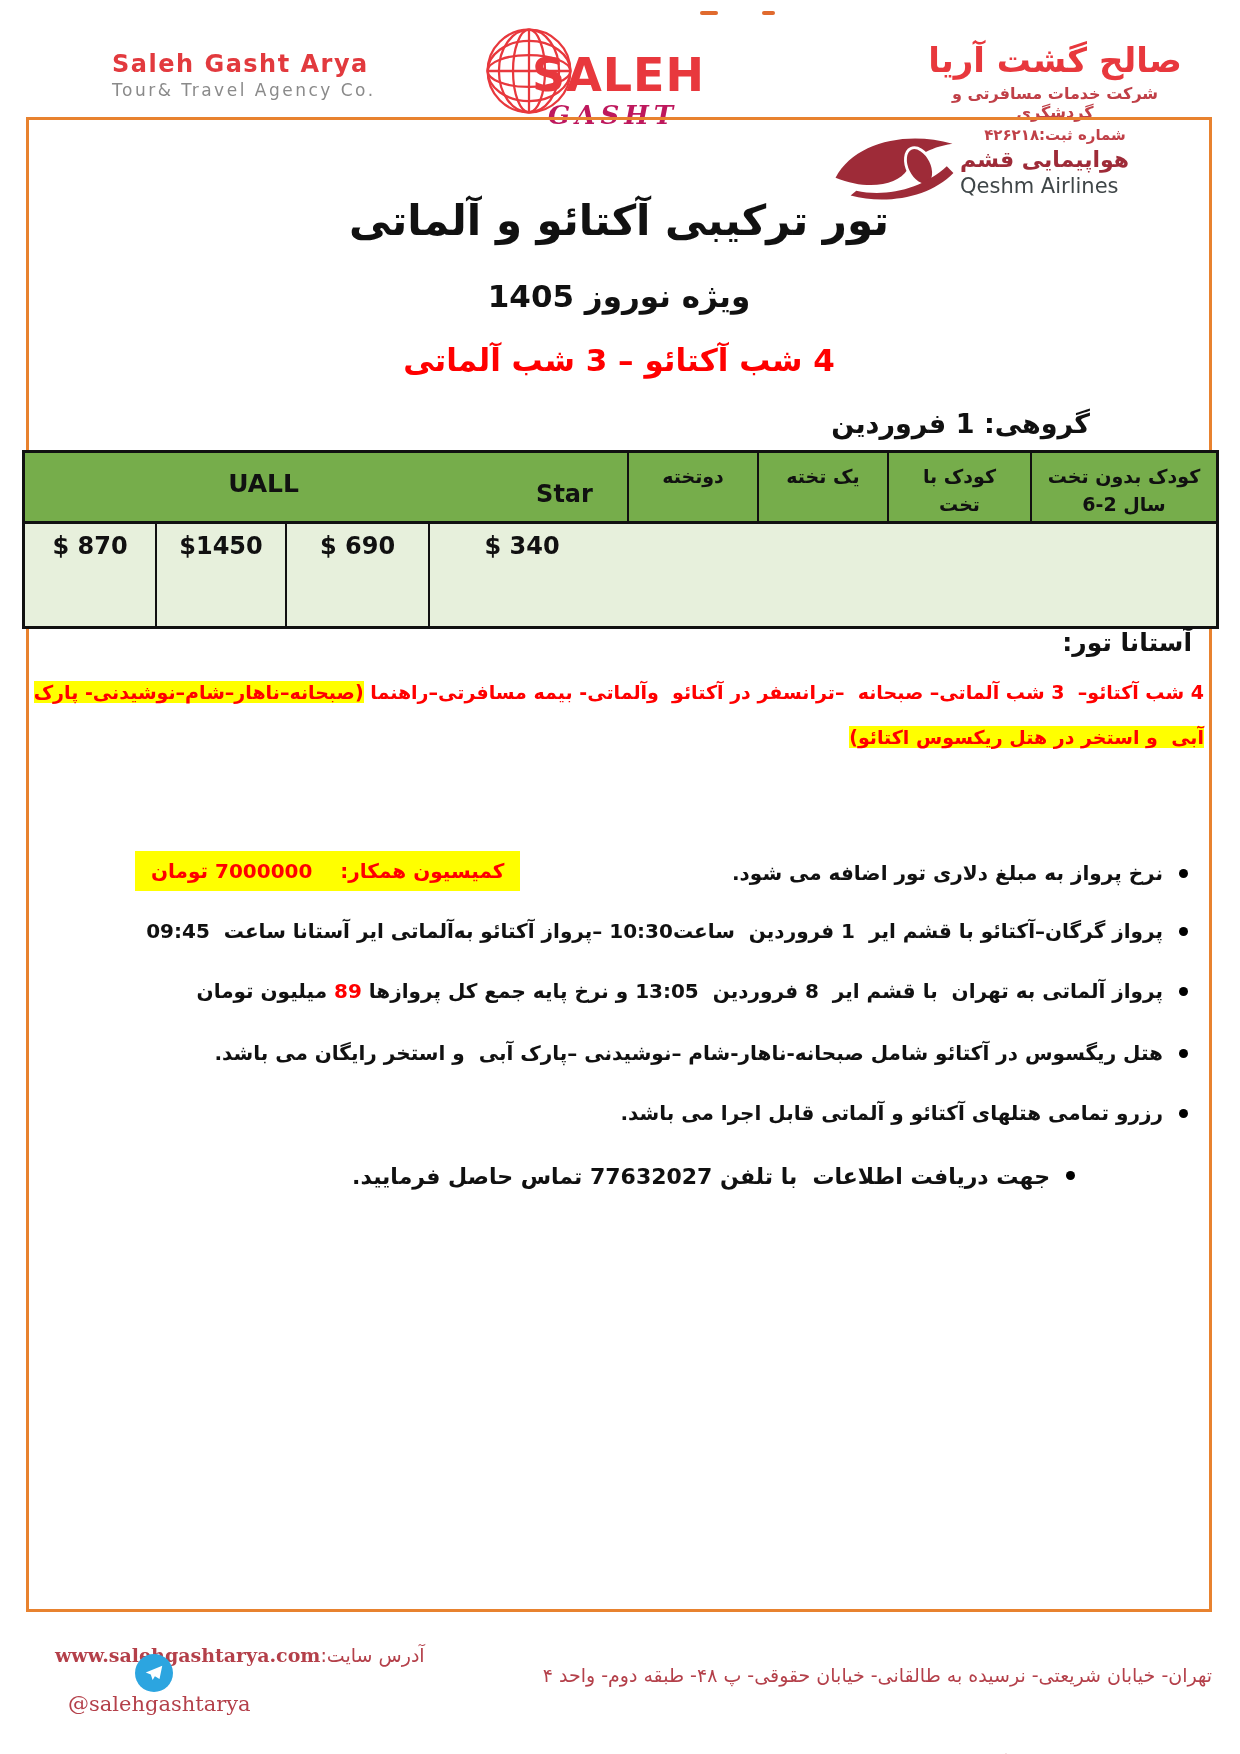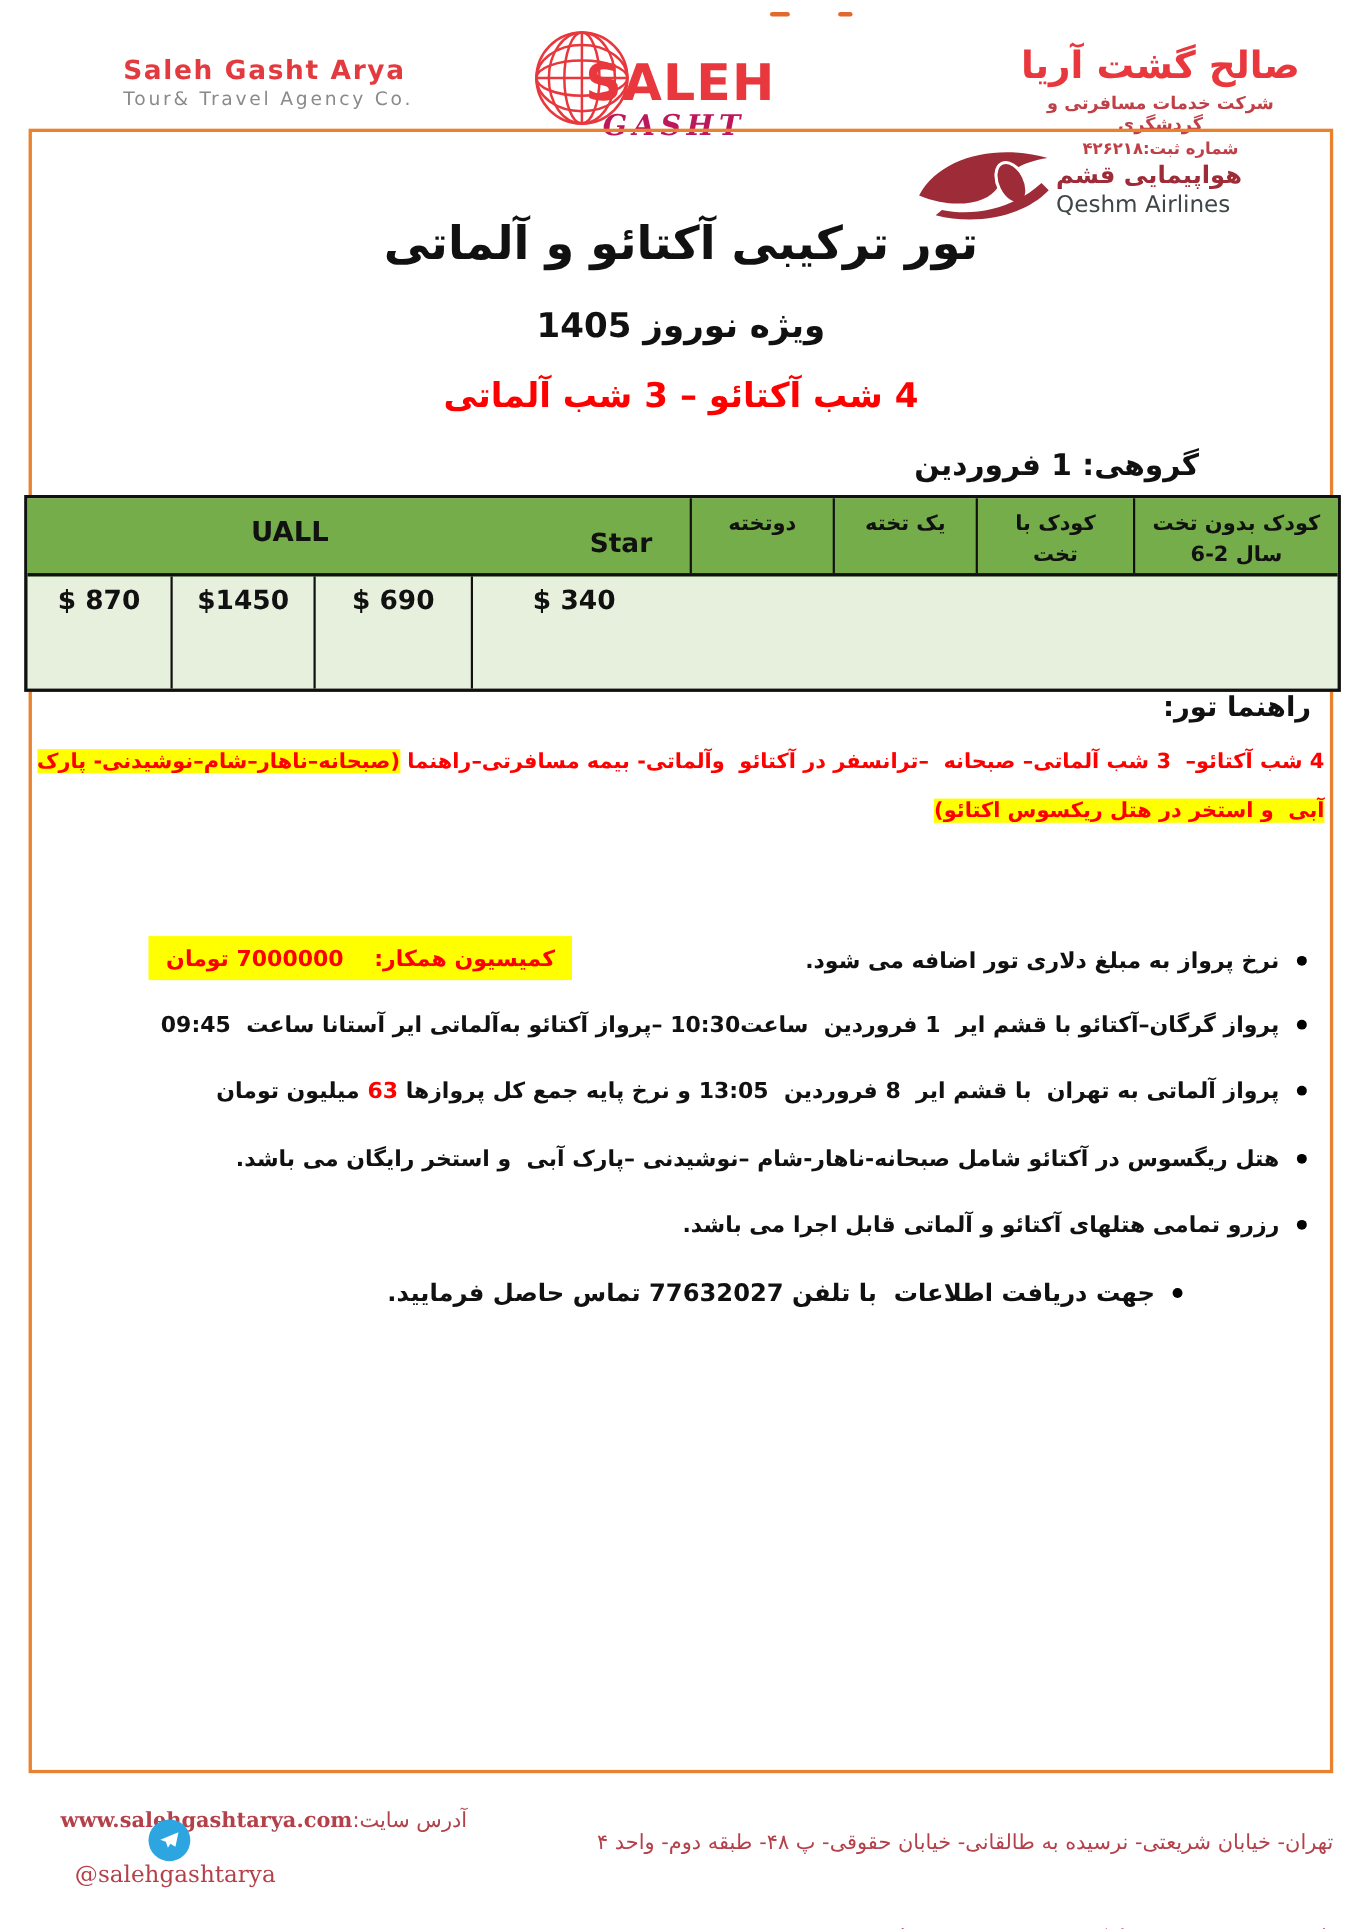--- a/index.html
+++ b/index.html
@@ -150,41 +150,41 @@
       </div>
     </div>
     <div class="pt-row pt-body">
       <div class="pt-cell c2 price">$ 870</div>
       <div class="pt-cell c3 price">$1450</div>
       <div class="pt-cell c4 price">$ 690</div>
       <div class="pt-cell c5 price">$ 340</div>
     </div>
   </div>
 
-  <div class="abs svc-heading">راهنما تور:</div>
+  <div class="abs svc-heading">آستانا تور:</div>
   <div class="abs svc">
     <div class="svc-line"><span>4 شب آکتائو–  3 شب آلماتی– صبحانه  –ترانسفر در آکتائو  وآلماتی- بیمه مسافرتی–راهنما </span><span class="hl">(صبحانه–ناهار–شام–نوشیدنی- پارک</span></div>
     <div class="svc-line"><span class="hl">آبی  و استخر در هتل ریکسوس اکتائو)</span></div>
   </div>
 
   <div class="abs commission">کمیسیون همکار:    7000000 تومان</div>
 
   <div class="abs bullet" style="top:858px;right:52px;">
     <span class="dot"></span>
     <span class="btext">نرخ پرواز به مبلغ دلاری تور اضافه می شود.</span>
   </div>
 
   <div class="abs bullet" style="top:916px;right:52px;">
     <span class="dot"></span>
     <span class="btext"><b>پرواز گرگان–آکتائو با قشم ایر</b><span>  1 فروردین  ساعت10:30 –</span><b>پرواز آکتائو به‌آلماتی</b><span> ایر آستانا ساعت  09:45</span></span>
   </div>
 
   <div class="abs bullet" style="top:976px;right:52px;">
     <span class="dot"></span>
-    <span class="btext"><span>پرواز </span><b>آلماتی به تهران</b><span>  با قشم ایر  8 فروردین  13:05 و نرخ پایه جمع کل پروازها </span><span class="red">63</span><span> میلیون تومان</span></span>
+    <span class="btext"><span>پرواز </span><b>آلماتی به تهران</b><span>  با قشم ایر  8 فروردین  13:05 و نرخ پایه جمع کل پروازها </span><span class="red">89</span><span> میلیون تومان</span></span>
   </div>
 
   <div class="abs bullet" style="top:1038px;right:52px;">
     <span class="dot"></span>
     <span class="btext">هتل ریگسوس در آکتائو شامل صبحانه-ناهار-شام –نوشیدنی –پارک آبی  و استخر رایگان می باشد.</span>
   </div>
 
   <div class="abs bullet" style="top:1098px;right:52px;">
     <span class="dot"></span>
     <span class="btext">رزرو تمامی هتلهای آکتائو و آلماتی قابل اجرا می باشد.</span>

